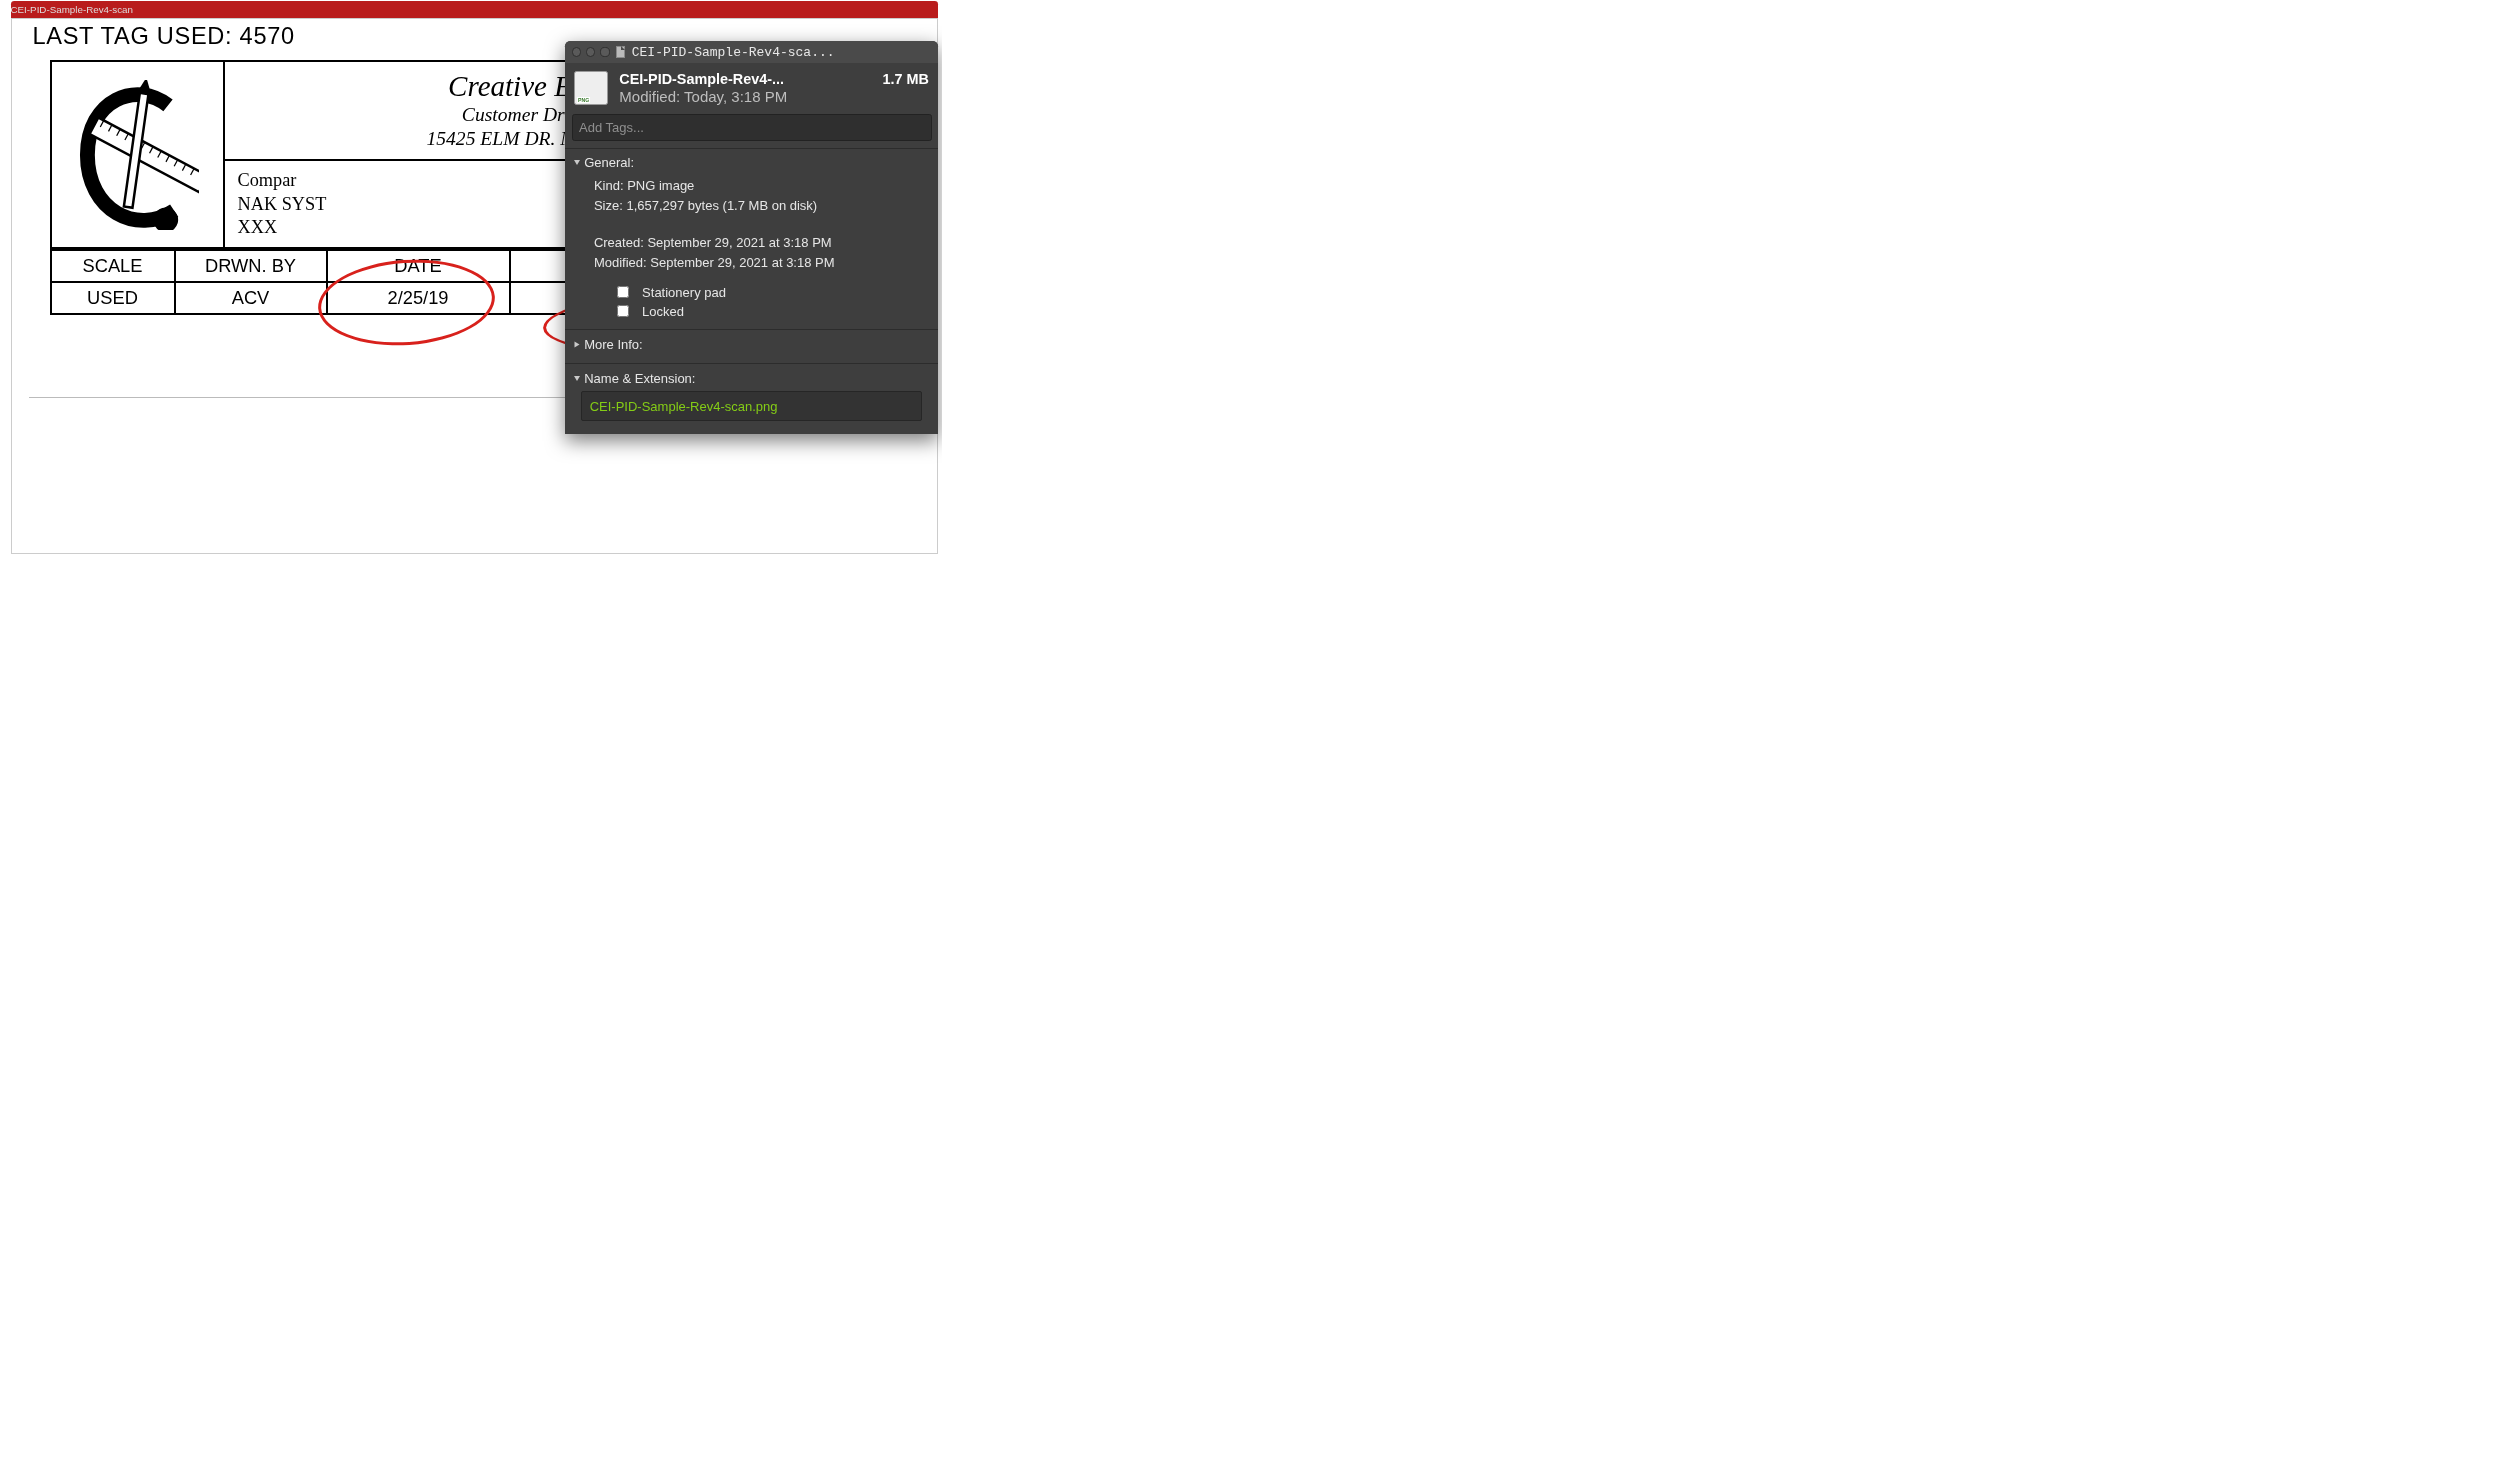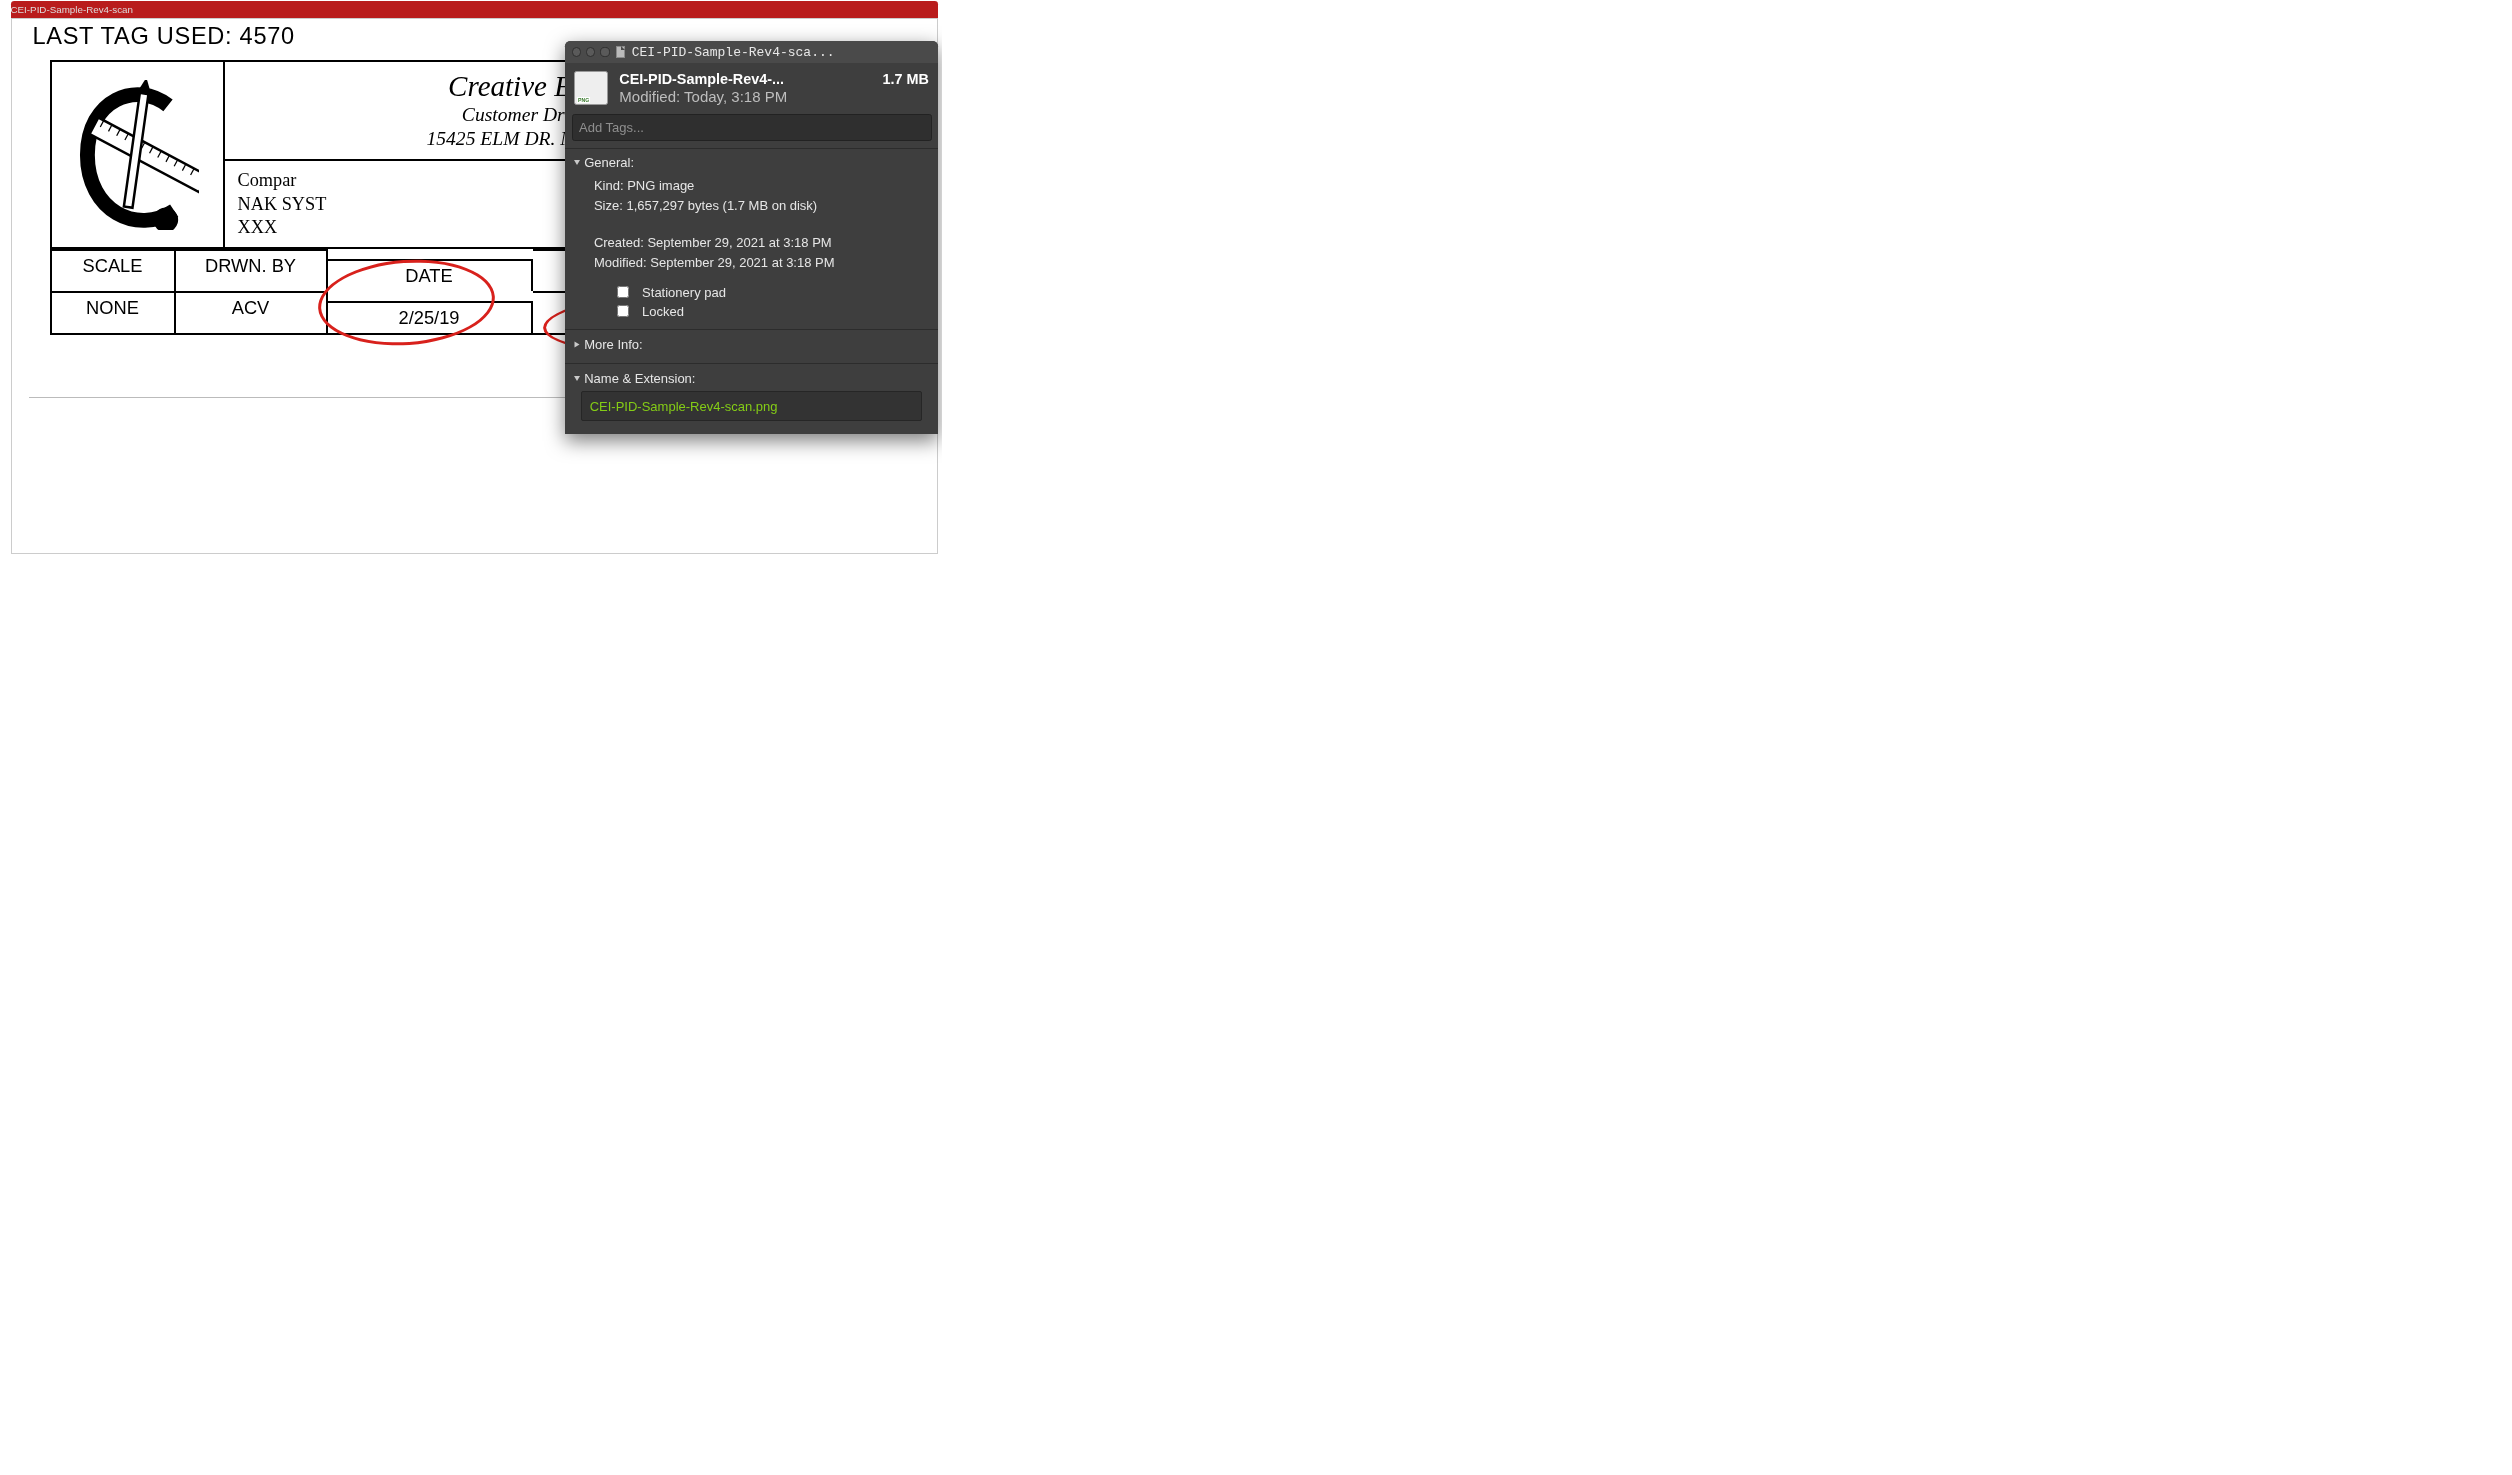--- a/index.html
+++ b/index.html
@@ -79,21 +79,21 @@
   .tb-grid { display:flex; }
   .tb-cell {
     border-right: 2px solid #000;
     border-top: 2px solid #000;
     text-align: center;
     font-family: Arial, sans-serif;
     font-size: 18.3px;
     padding: 3.9px 0;
   }
   .tb-cell:last-child { border-right: none; }
-  .w1 { width: 124px;} .w2 { width: 152px;} .w3 { width: 205px; margin-top: 10px;} .w4 { flex:1; }
+  .w1 { width: 124px;} .w2 { width: 152px;} .w3 { width: 183px;} .w4 { flex:1; }
 
   
   .ellipse {
     position: absolute;
     border: 3.3px solid #d8211c;
     border-radius: 50%;
     pointer-events: none;
   }
   .ellipse.date { left: 318px; top: 260px; width: 177px; height: 85px; transform: rotate(-4deg); }
   .ellipse.created { left: 543px; top: 285px; width: 366px; height: 73px; transform: rotate(-2deg); }
@@ -214,21 +214,21 @@
           </div>
         </div>
       </div>
       <div class="tb-grid">
         <div class="tb-cell w1">SCALE</div>
         <div class="tb-cell w2">DRWN. BY</div>
         <div class="tb-cell w3">DATE</div>
         <div class="tb-cell w4"></div>
       </div>
       <div class="tb-grid">
-        <div class="tb-cell w1">NONE</div>
+        <div class="tb-cell w1">USED</div>
         <div class="tb-cell w2">ACV</div>
         <div class="tb-cell w3">2/25/19</div>
         <div class="tb-cell w4"></div>
       </div>
     </div>
 
   </div>
 </div>
 
 <div class="ellipse date"></div>

